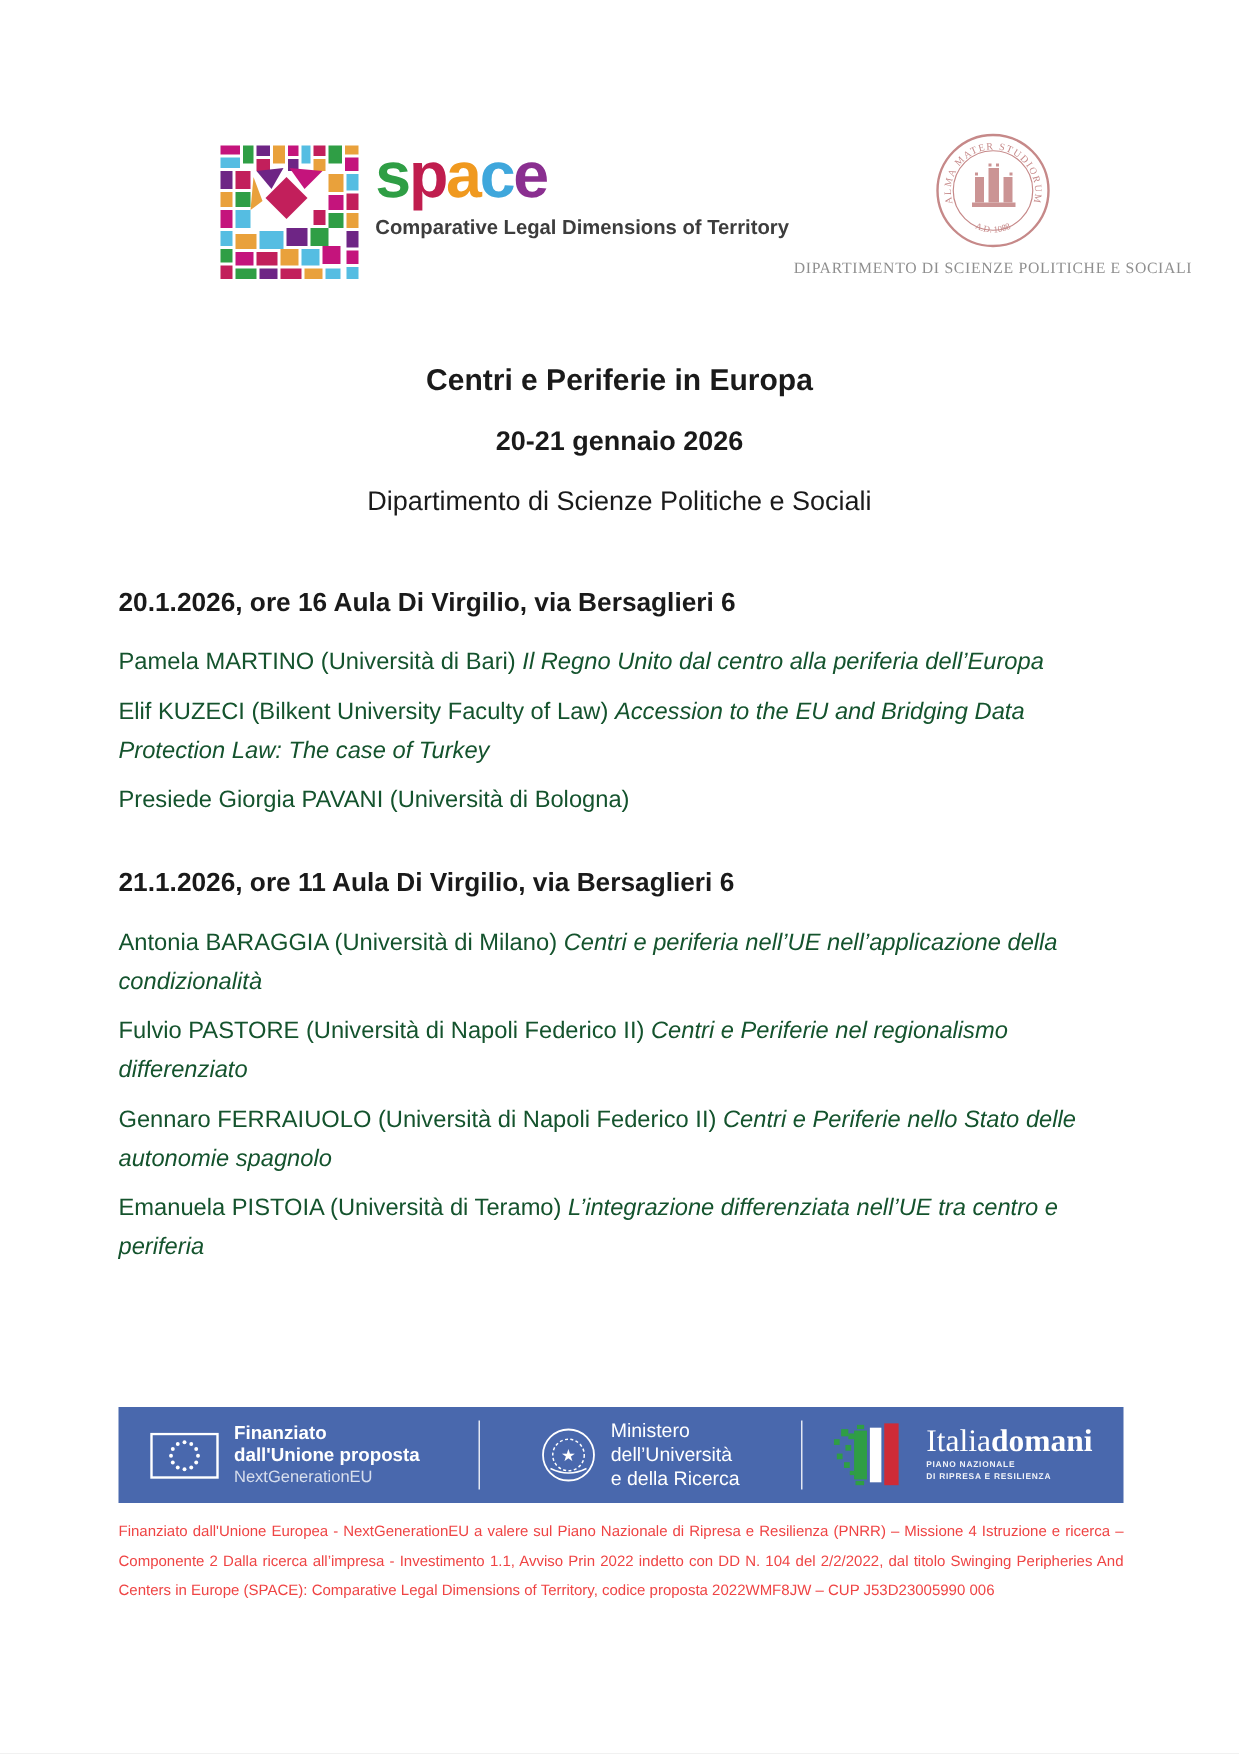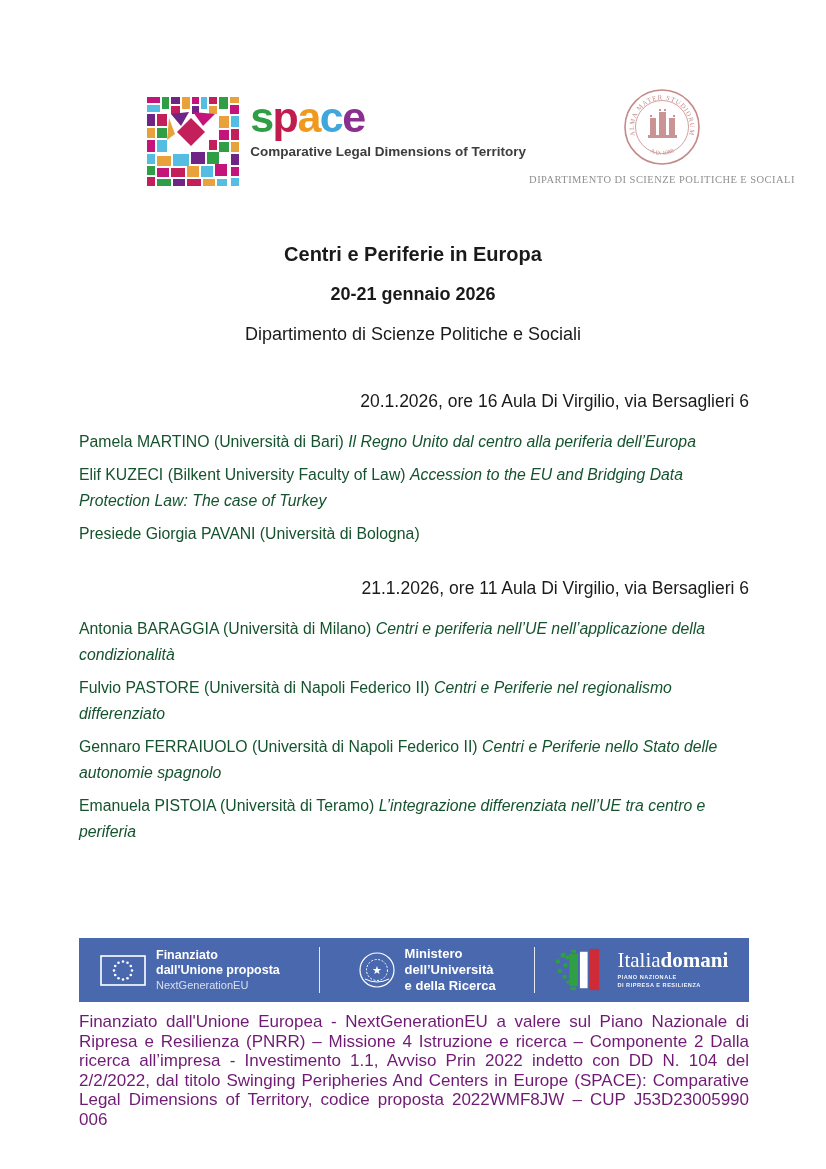--- a/index.html
+++ b/index.html
@@ -51,50 +51,50 @@
   
   .title-block{position:absolute;top:243px;left:0;right:0;text-align:center;}
   .title-block h1{font-size:20px;font-weight:bold;margin-bottom:18px;}
   .title-block .dates{font-size:18px;font-weight:bold;margin-bottom:19px;}
   .title-block .dept{font-size:18px;font-weight:normal;}
 
   
   .session{position:absolute;left:79px;width:670px;}
   .session-1{top:391px;}
   .session-2{top:578px;}
-  .session h3{font-size:17.5px;font-weight:normal;text-align:right;margin-bottom:17px;}
+  .session h3{font-size:17.5px;font-weight:bold;text-align:left;margin-bottom:17px;}
   .talk,.chair{font-size:15.8px;line-height:26px;margin-bottom:7px;color:#14532d;}
   .talk i{font-style:italic;}
 
   
   .banner{
     position:absolute;top:938px;left:79px;width:670px;height:64px;
     background:var(--banner-blue);
     display:flex;align-items:center;color:#ffffff;
   }
   .banner-sec{display:flex;align-items:center;height:100%;}
   .sec-eu{flex:1.02;padding-left:21px;gap:10px;}
   .sec-min{flex:1;justify-content:center;gap:9px;}
   .sec-it{flex:1;justify-content:center;gap:16px;}
   .vdivider{width:1px;height:46px;background:rgba(255,255,255,.85);flex:0 0 auto;}
   .eu-flag{width:46px;height:31px;flex:0 0 auto;}
   .eu-text{line-height:1.22;}
   .eu-text .b{font-size:12.5px;font-weight:bold;}
   .eu-text .sub{font-size:11px;color:rgba(255,255,255,.78);margin-top:1px;}
   .min-emblem{width:38px;height:38px;flex:0 0 auto;}
-  .min-text{font-size:13px;font-weight:bold;line-height:1.24;}
+  .min-text{font-size:13px;font-weight:normal;line-height:1.24;}
   .it-flag{width:46px;height:46px;flex:0 0 auto;}
   .it-brand{font-family:"Liberation Serif",serif;font-size:21px;line-height:1;}
   .it-brand b{font-weight:bold;}
   .it-sub{font-size:5.6px;letter-spacing:.5px;line-height:1.35;color:rgba(255,255,255,.92);margin-top:3px;font-weight:bold;}
 
   
   .fineprint{
     position:absolute;top:1012px;left:79px;width:670px;
-    font-size:17px;line-height:19.5px;text-align:justify;color:#701a75;
+    font-size:10px;line-height:19.5px;text-align:justify;color:#ef4444;
   }
 </style>
 </head>
 <body>
 
 <div class="page">
 
   <header class="header-row">
     <div class="space-logo">
       <svg class="mosaic" viewBox="0 0 96 92" aria-hidden="true">

